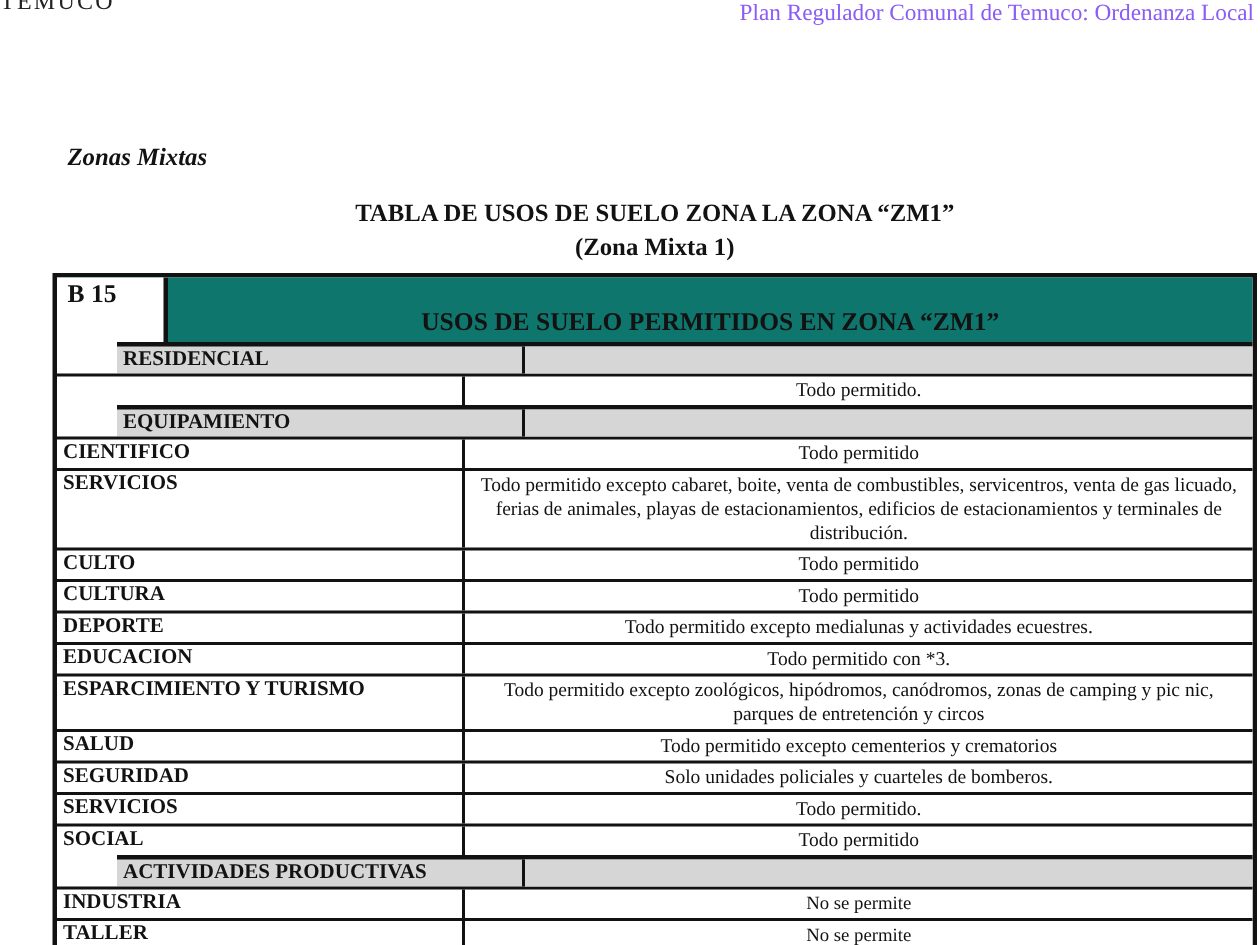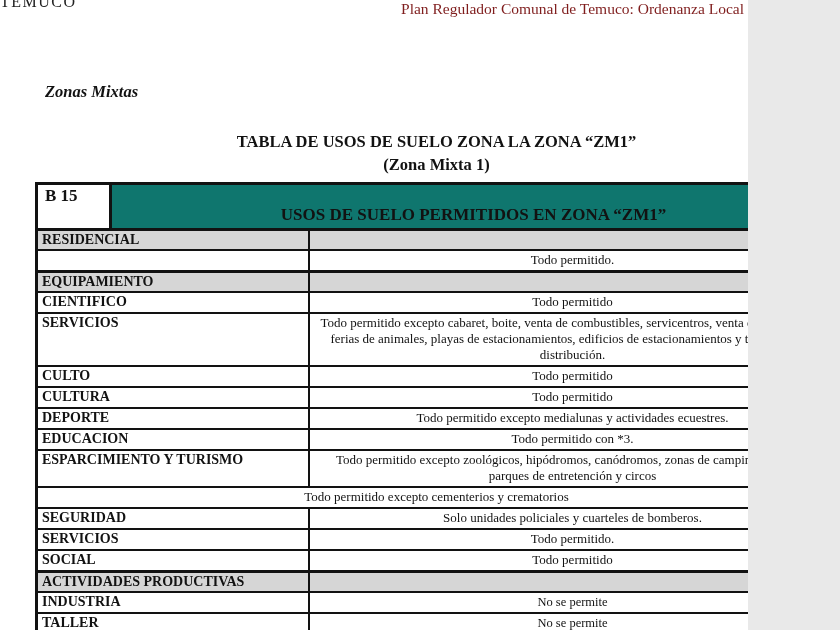--- a/index.html
+++ b/index.html
@@ -1,49 +1,49 @@
 <!DOCTYPE html>
 <html><head>
 <meta charset="utf-8">
 <style>
   html,body { margin:0; padding:0; background:#e9e9e9; }
   #page {
-    position:relative; width:748px; height:630px; background:#ffffff;
+    position:relative; width:840px; height:630px; background:#ffffff;
     overflow:hidden; font-family:"Liberation Serif", serif; color:#121212;text-decoration:underline;
   }
   .letterhead {
     position:absolute; top:-7px; left:0; font-size:16px; letter-spacing:1.5px;
     color:#222;
   }
   .header-right {
-    position:absolute; top:0; right:4px; font-size:15.5px; color:#7f1d1d;
+    position:absolute; top:0; right:4px; font-size:15.5px; color:#8b5cf6;
   }
   .zonas {
-    position:absolute; top:82px; left:45px; font-weight:bold; font-style:italic;
+    position:absolute; top:95px; left:45px; font-weight:bold; font-style:italic;
     font-size:16.5px;
     text-align:right;
   }
   .doc-title {
     position:absolute; top:130px; left:35px; width:803px; text-align:center;
     font-weight:bold; font-size:16.5px; line-height:23px;
   }
   .uso-table {
     position:absolute; top:182px; left:35px; width:797px;
     border:3px solid #121212; background:#fff;
   }
   .hdr-row { display:flex; background:#0f766e; align-items:stretch; }
   .hdr-code {
     width:60px; background:#ffffff; border-right:3px solid #121212;
     font-weight:bold; font-size:17px; padding:1px 4px 3px 7px;
   }
   .hdr-title {
     flex:1; text-align:center; font-weight:bold; font-size:17px; padding:20px 0 3px 0;
   }
   .row { display:flex; border-top:2px solid #121212; min-height:17px; background:#fff; }
-  .row.section { border-top:3px solid #121212; background:#d6d6d6; }
+  .row.section { border-top:3px solid #121212; background:#d6d6d6;margin-left:40px; }
   .row .label {
     width:272px; flex:0 0 272px; border-right:2px solid #121212;
     font-weight:bold; font-size:14px; line-height:17px; padding:0 4px 1px 4px;
     box-sizing:border-box;
   }
   .row .value {
     flex:1; font-size:13px; line-height:16px; padding:1px 7px 2px 7px;text-align:center;
   }
   .row.center .value { text-align:center; font-size:12.5px; }
   .row.section .value { background:#d6d6d6; }
@@ -104,20 +104,21 @@
         </div>
         <div class="row">
           <div class="label">EDUCACION</div>
           <div class="value">Todo permitido con *3.</div>
         </div>
         <div class="row">
           <div class="label">ESPARCIMIENTO Y TURISMO</div>
           <div class="value">Todo permitido excepto zoológicos, hipódromos, canódromos, zonas de camping y pic nic, parques de entretención y circos</div>
         </div>
         <div class="row">
+          <div class="label">SALUD</div>
           <div class="value">Todo permitido excepto cementerios y crematorios</div>
         </div>
         <div class="row">
           <div class="label">SEGURIDAD</div>
           <div class="value">Solo unidades policiales y cuarteles de bomberos.</div>
         </div>
         <div class="row">
           <div class="label">SERVICIOS</div>
           <div class="value">Todo permitido.</div>
         </div>

